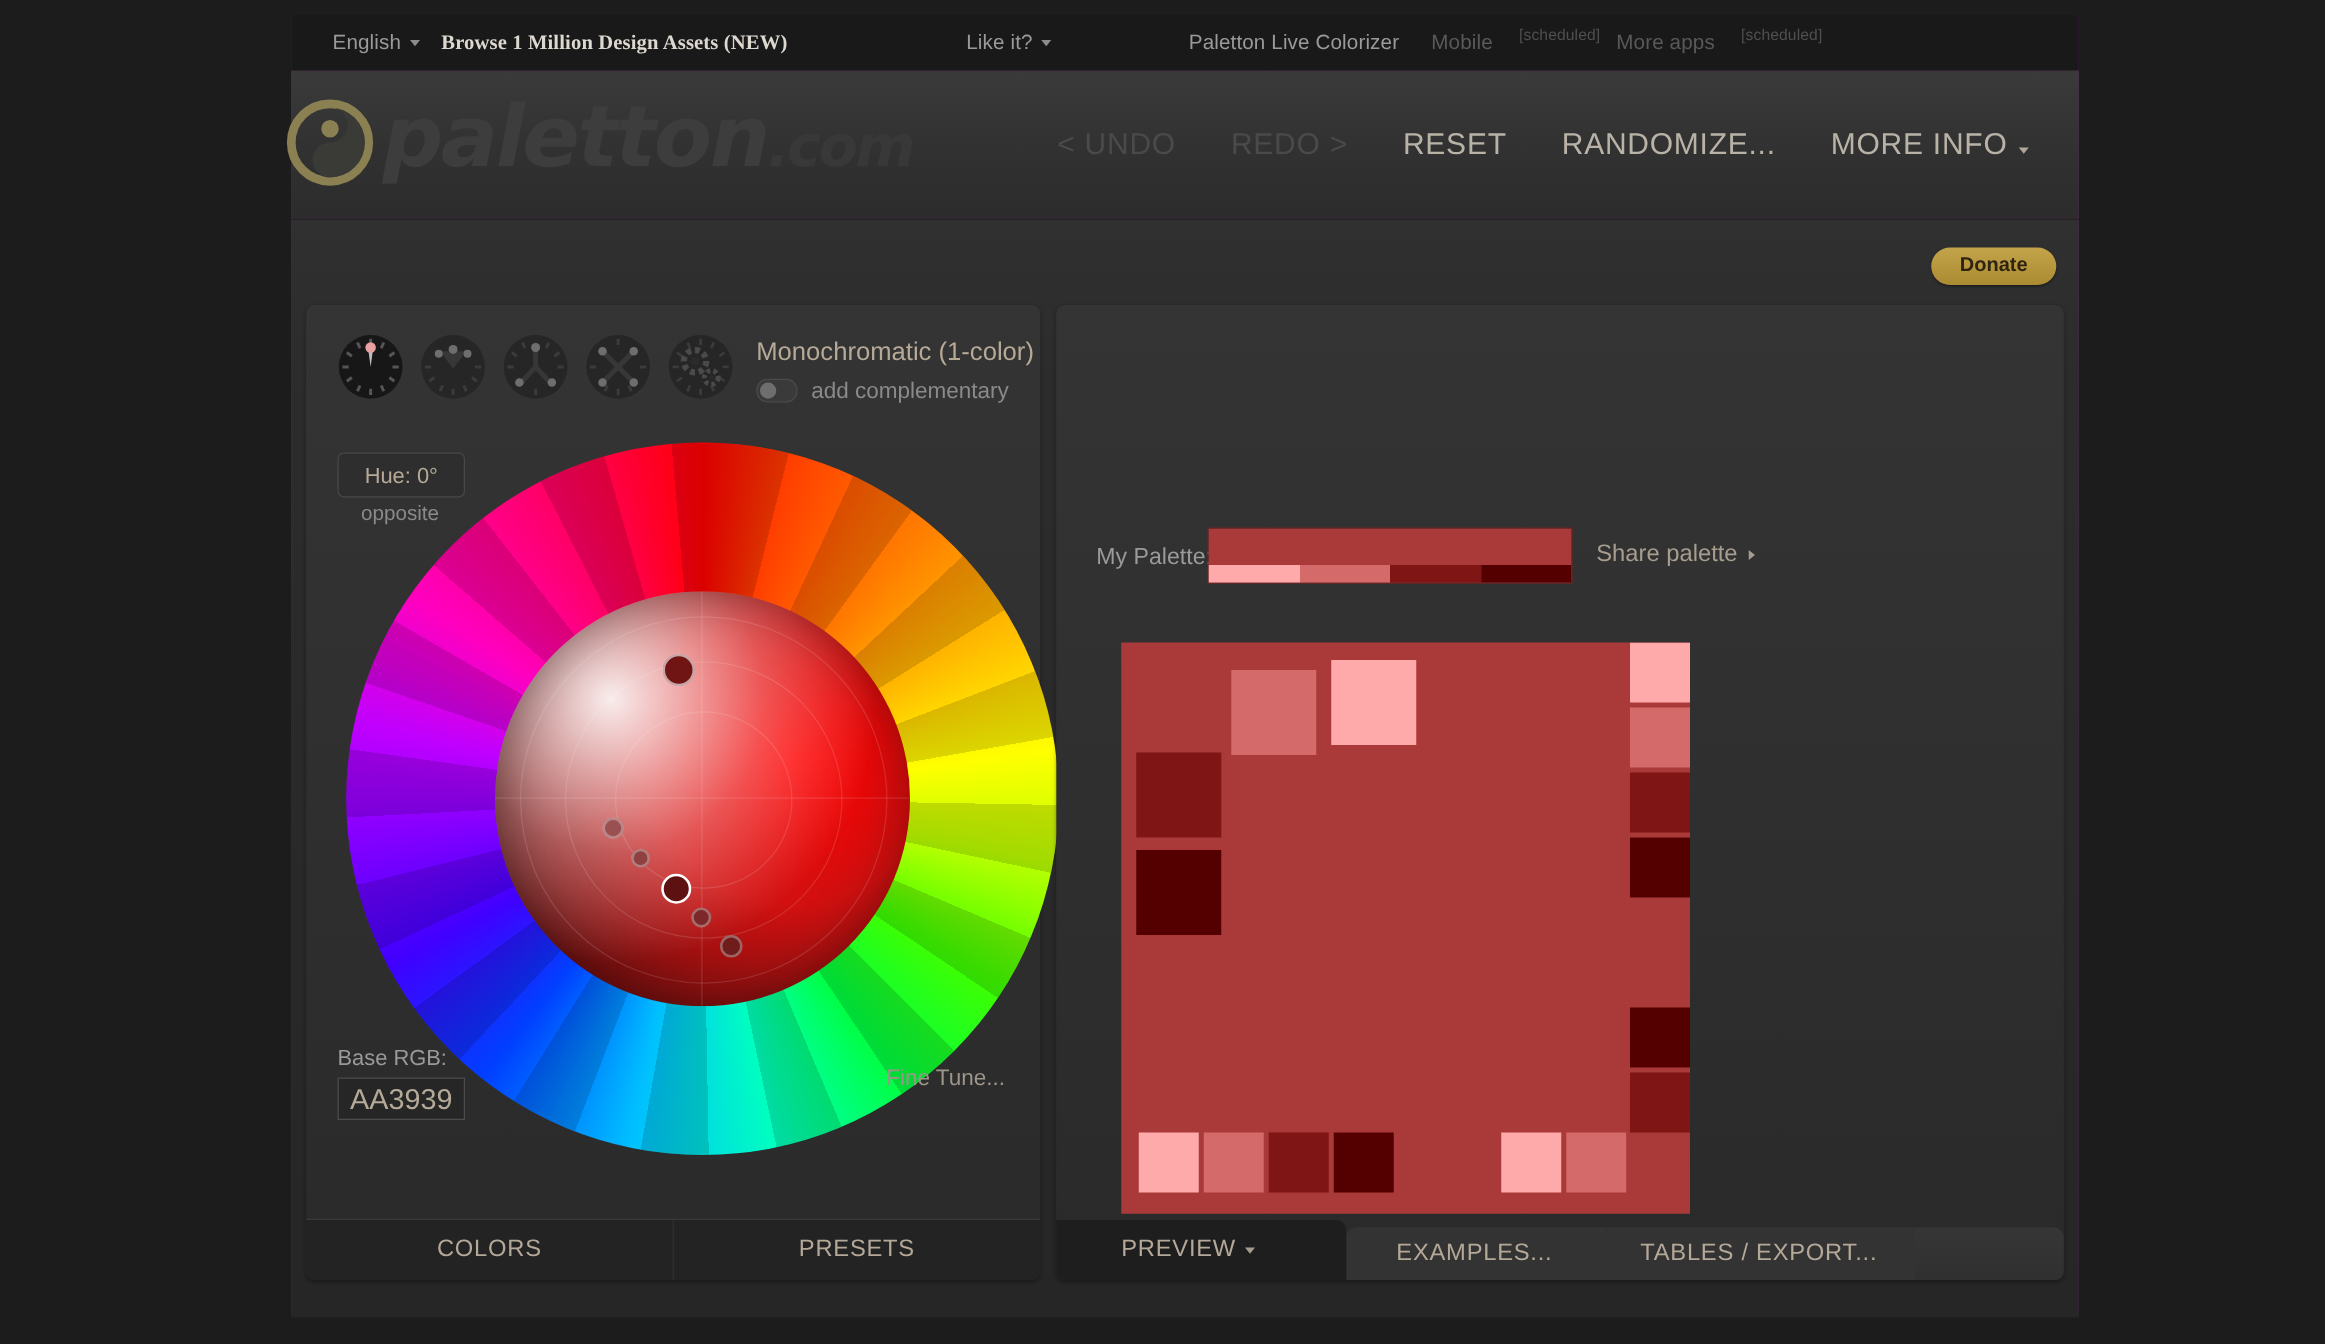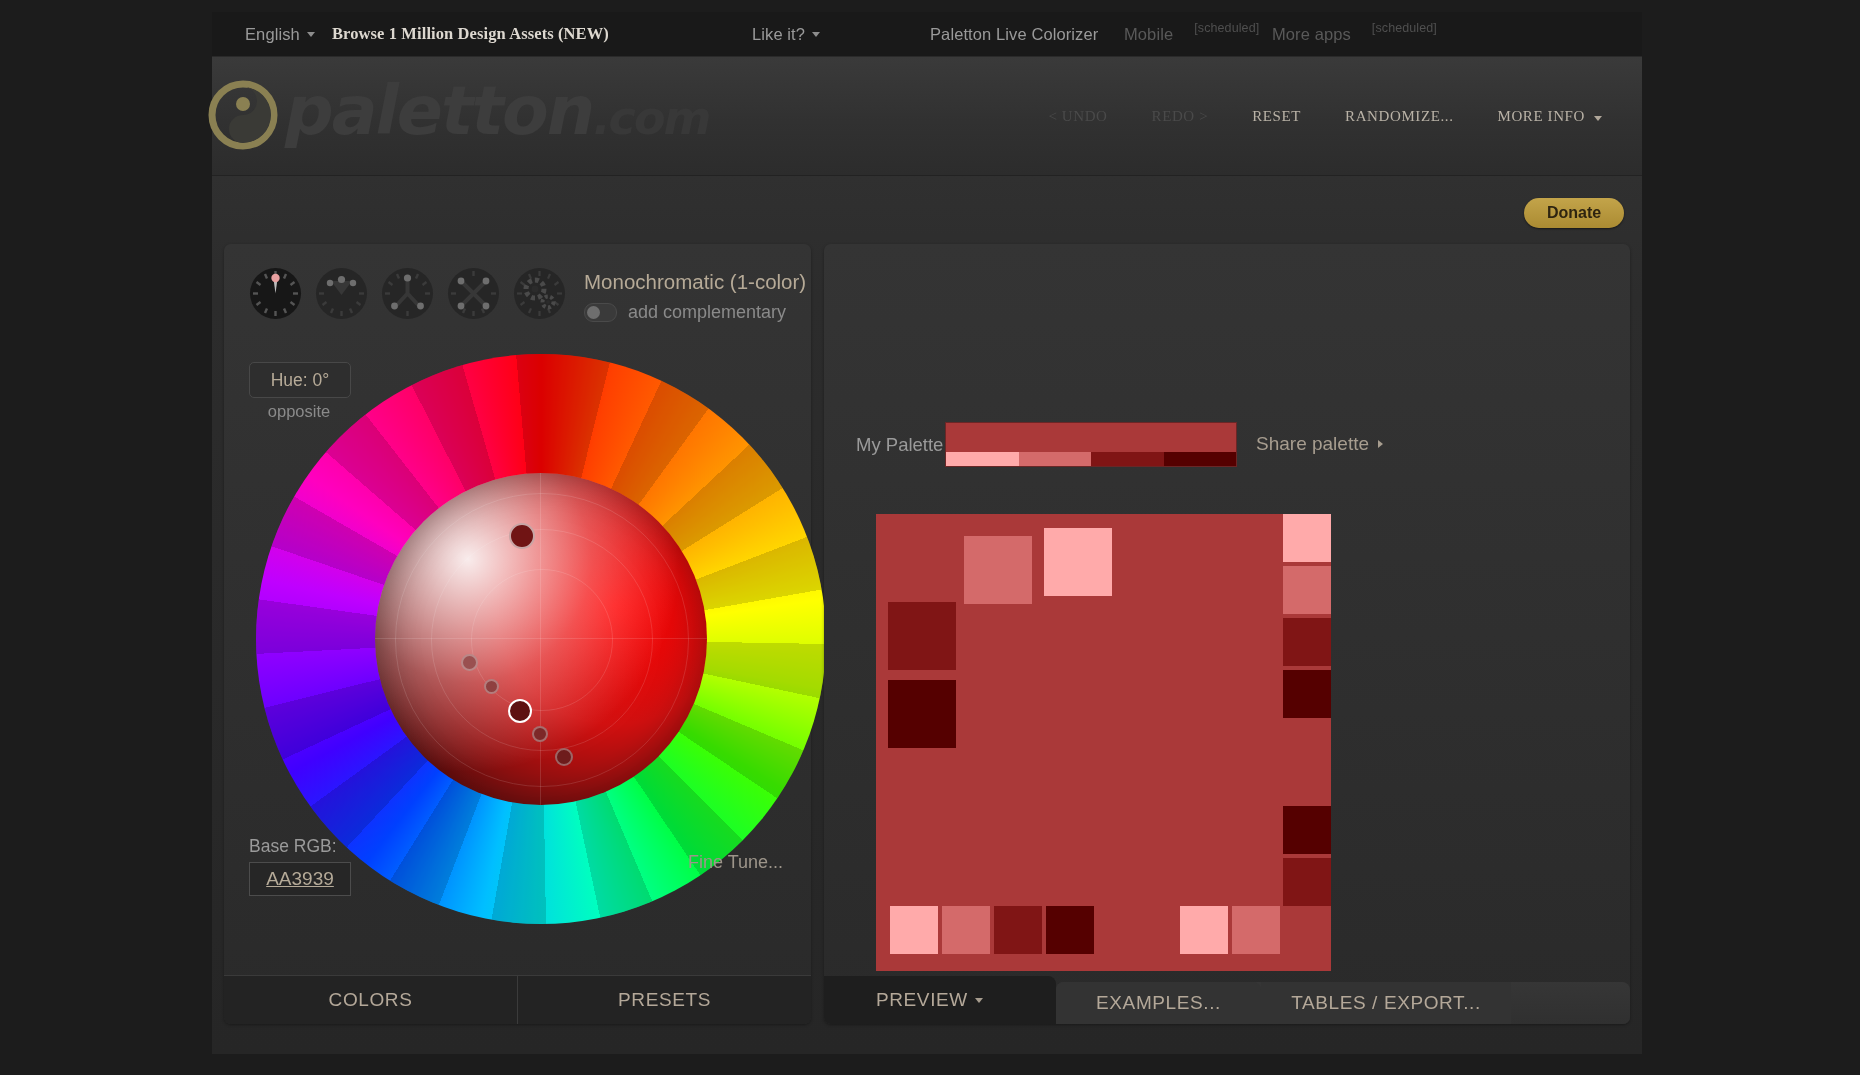--- a/index.html
+++ b/index.html
@@ -14,21 +14,21 @@
   #root {
     position: relative;
     width: 1860px;
     height: 1075px;
     background: #1c1c1c;
   }
 
   
   .app {
     position: absolute;
-    left: 212px;
+    left: 233px;
     top: 12px;
     width: 1430px;
     height: 1040px;
     background: #701a75;
   }
 
   
   .topbar {
     position: relative;
     height: 44px;
@@ -102,26 +102,25 @@
   .navbtns {
     position: absolute;
     right: 18px;
     top: 0;
     height: 118px;
     display: flex;
     align-items: center;
     gap: 0px;
   }
   .navbtn {
-    font-size: 15px;
+    font-size: 24px;
     letter-spacing: .6px;
     color: #b9b2a6;
     padding: 10px 22px;
     white-space: nowrap;
-    font-family: Liberation Serif, serif;
   }
   .navbtn.disabled { color: #4a4a4a; }
   .navbtn .caret-sm { border-top-color: #b0a79a; margin-left: 9px; }
 
   
   .body {
     position: relative;
     height: 878px;
     background: linear-gradient(to bottom, #303030 0%, #2c2c2c 120px, #262626 100%);
   }
@@ -316,25 +315,24 @@
   }
   .basergb-input {
     position: absolute;
     left: 25px;
     top: 618px;
     width: 100px;
     height: 32px;
     border: 1px solid #4c4c4c;
     background: #262626;
     color: #b5aa98;
-    font-size: 19px;
+    font-size: 23px;
     display: flex;
     align-items: center;
     justify-content: center;
-    text-decoration: underline;
   }
   .finetune {
     position: absolute;
     right: 28px;
     top: 608px;
     font-size: 18px;
     color: #9d958a;
   }
 
   .panel-tabs {

